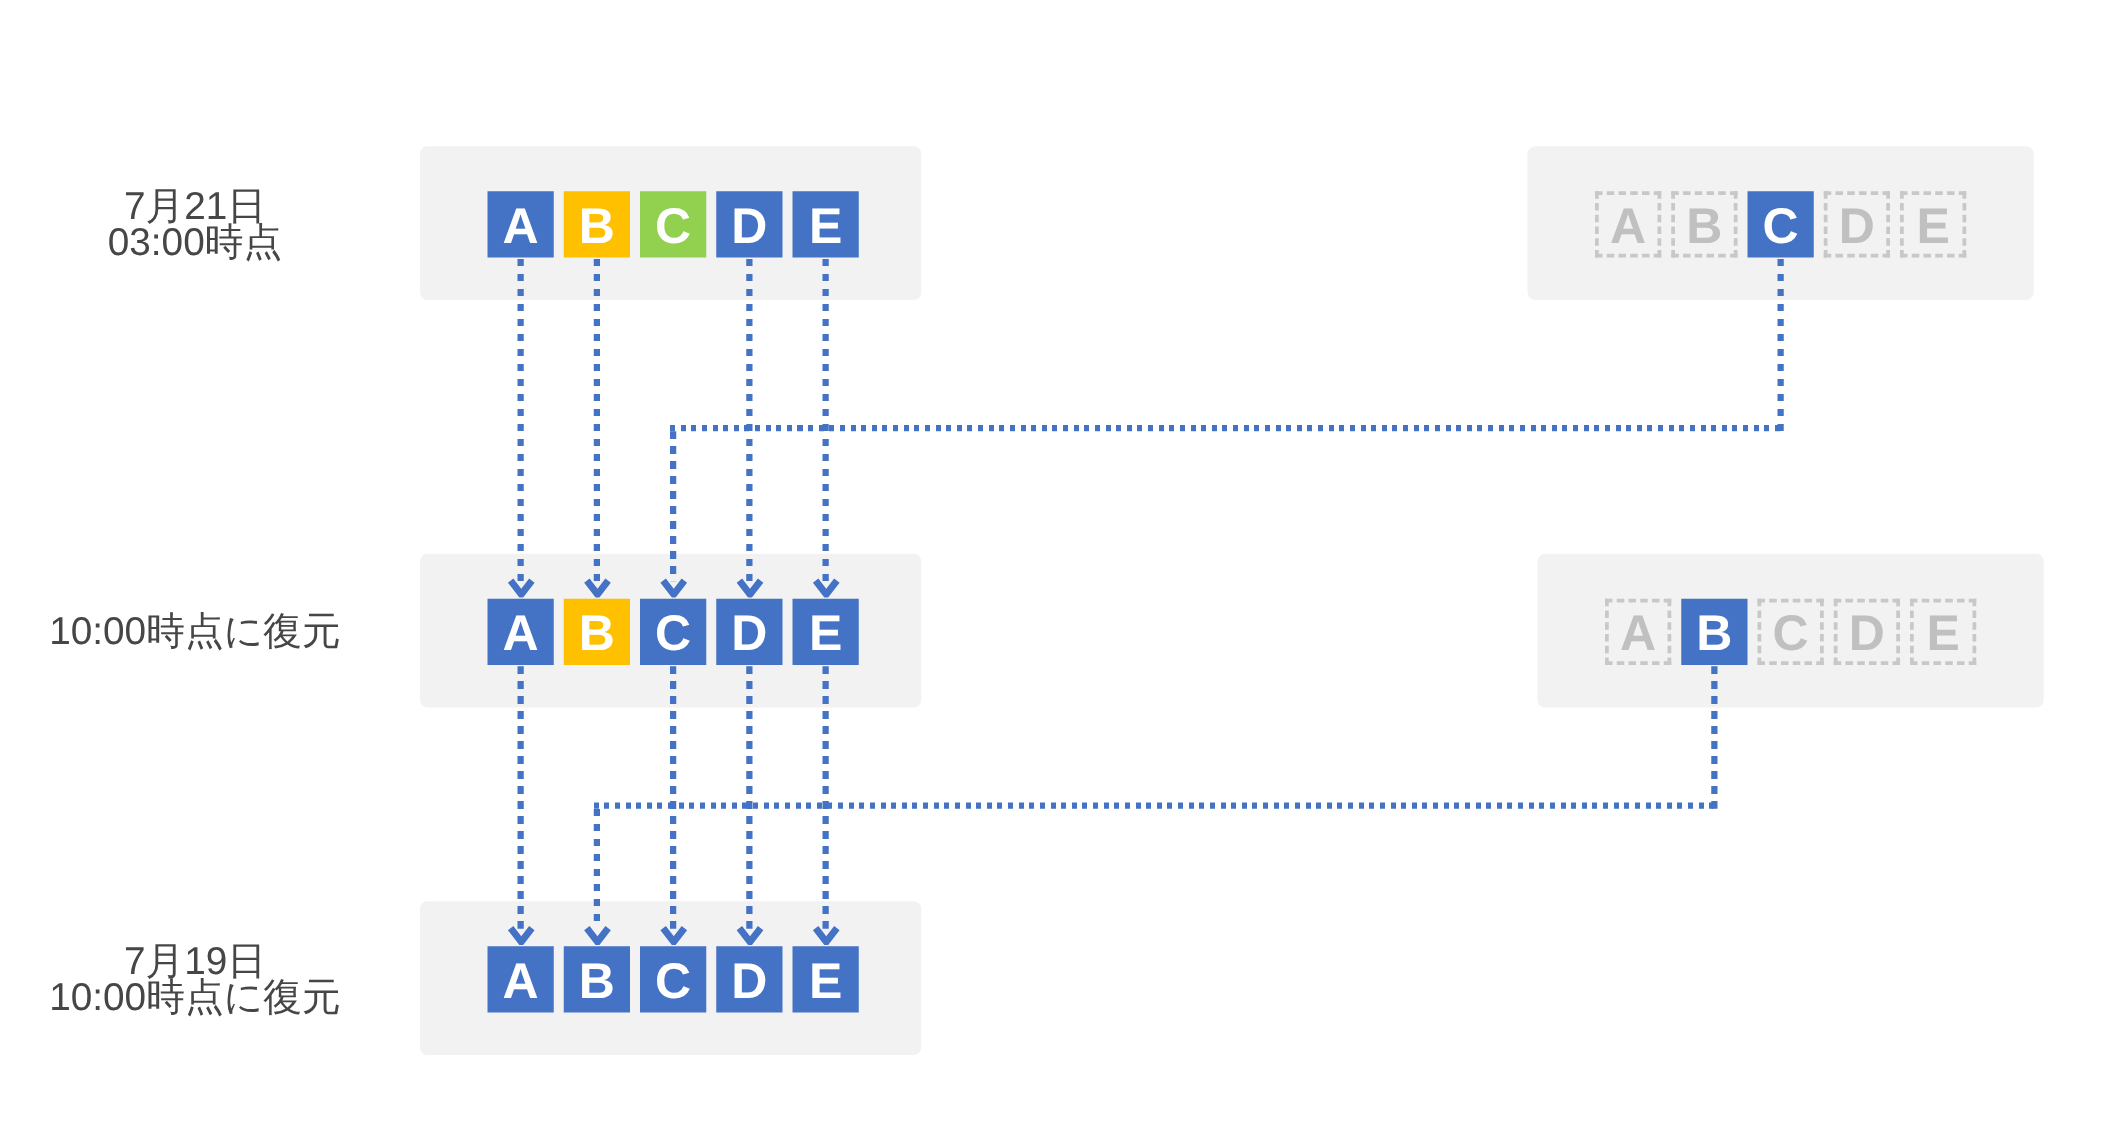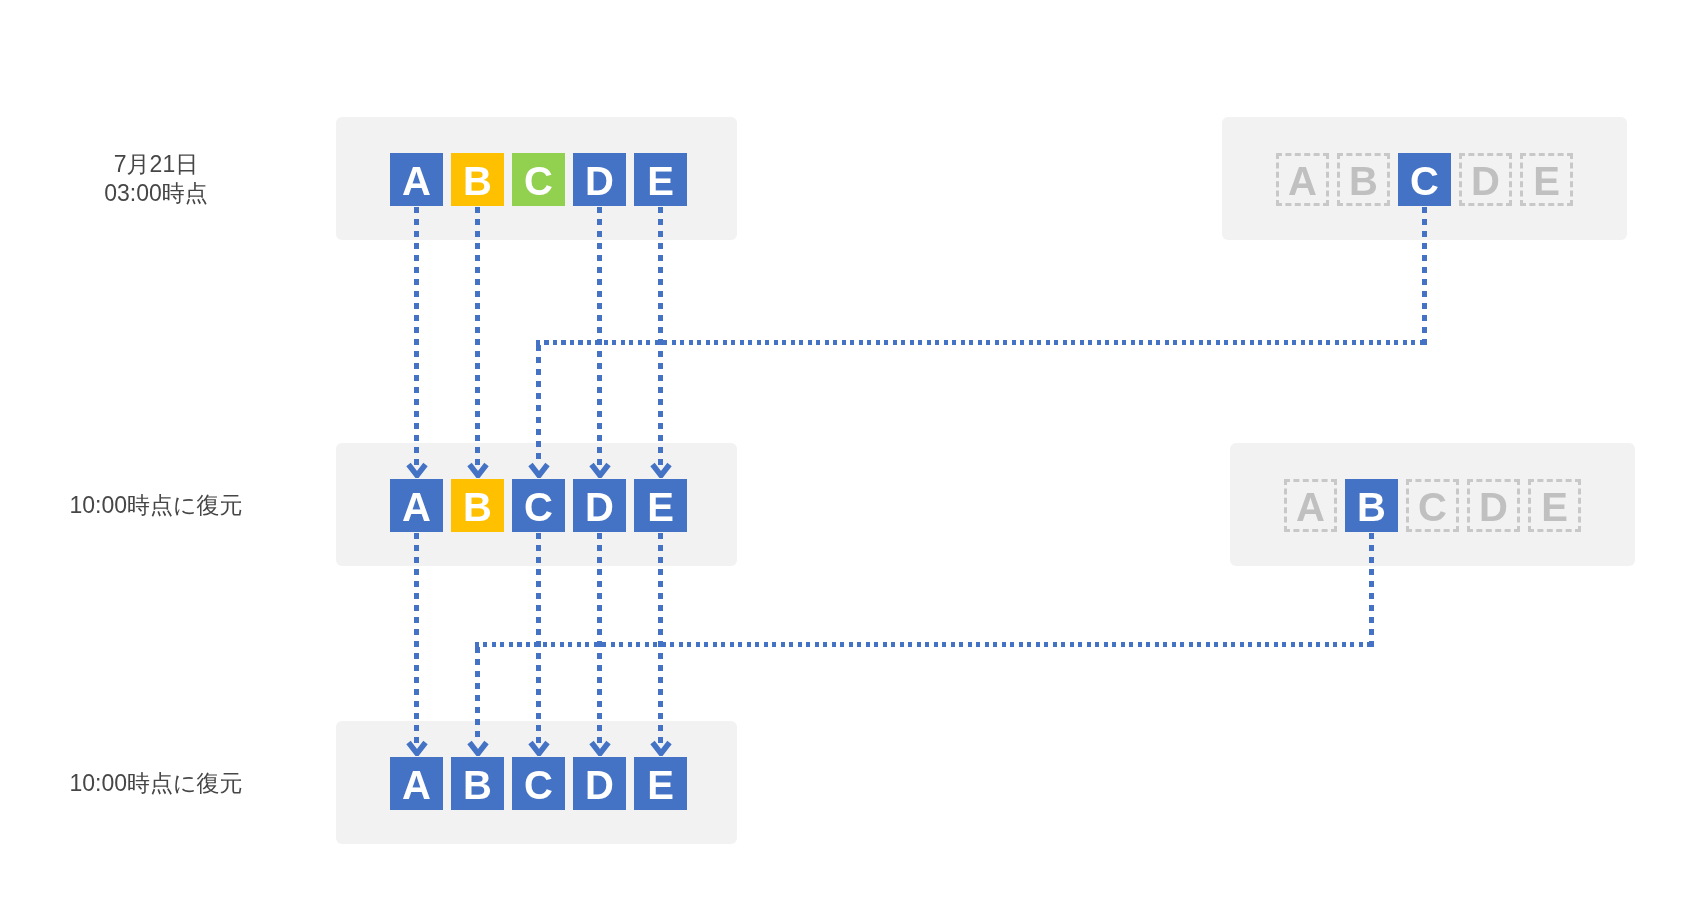--- a/index.html
+++ b/index.html
@@ -14,21 +14,21 @@
     position:absolute;
     background:var(--panel-bg,#f2f2f2);
     border-radius:6px;
   }
   .row-label{
     position:absolute;
     left:0;
     width:312px;
     transform:translateY(-50%);
     text-align:center;
-    font-size:23px;
+    font-size:31px;
     line-height:29px;
     color:var(--label-text,#464646);
     white-space:nowrap;
   }
   .vbox{
     position:absolute;
     width:53px;height:53px;
     box-sizing:border-box;
     display:flex;align-items:center;justify-content:center;
     font-weight:bold;
@@ -88,20 +88,21 @@
     <div class="vbox blue" style="left: 512px; top: 479px;">C</div>
     <div class="vbox blue" style="left: 573px; top: 479px;">D</div>
     <div class="vbox blue" style="left: 634px; top: 479px;">E</div>
     <div class="panel" style="left: 1230px; top: 443px; width: 405px; height: 123px;"></div>
     <div class="vbox ghost" style="left: 1284px; top: 479px;">A</div>
     <div class="vbox blue" style="left: 1345px; top: 479px;">B</div>
     <div class="vbox ghost" style="left: 1406px; top: 479px;">C</div>
     <div class="vbox ghost" style="left: 1467px; top: 479px;">D</div>
     <div class="vbox ghost" style="left: 1528px; top: 479px;">E</div>
     <div class="row-label" style="top: 782.5px;">
+      <div>7月19日</div>
       <div>10:00時点に復元</div>
     </div>
     <div class="panel" style="left: 336px; top: 721px; width: 401px; height: 123px;"></div>
     <div class="vbox blue" style="left: 390px; top: 757px;">A</div>
     <div class="vbox blue" style="left: 451px; top: 757px;">B</div>
     <div class="vbox blue" style="left: 512px; top: 757px;">C</div>
     <div class="vbox blue" style="left: 573px; top: 757px;">D</div>
     <div class="vbox blue" style="left: 634px; top: 757px;">E</div>
     <div class="vline" style="left: 414px; top: 207px; height: 258px;"></div>
     <div class="arrowhead" style="left: 404.5px; top: 462px;"><svg width="24" height="16" viewBox="0 0 24 16">

